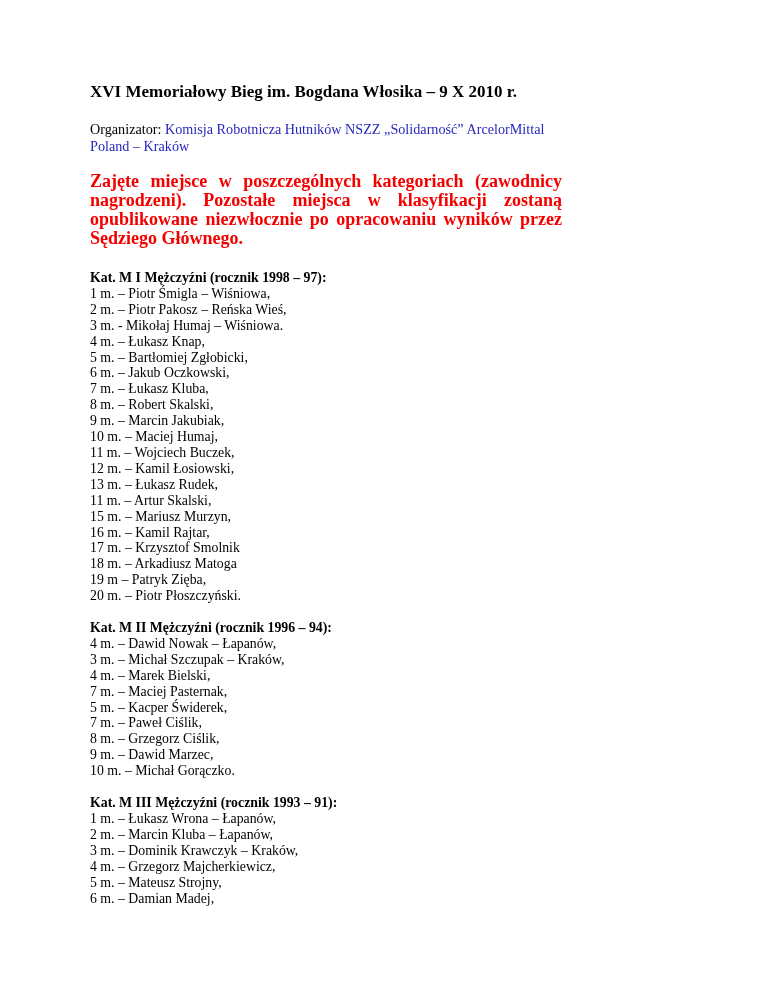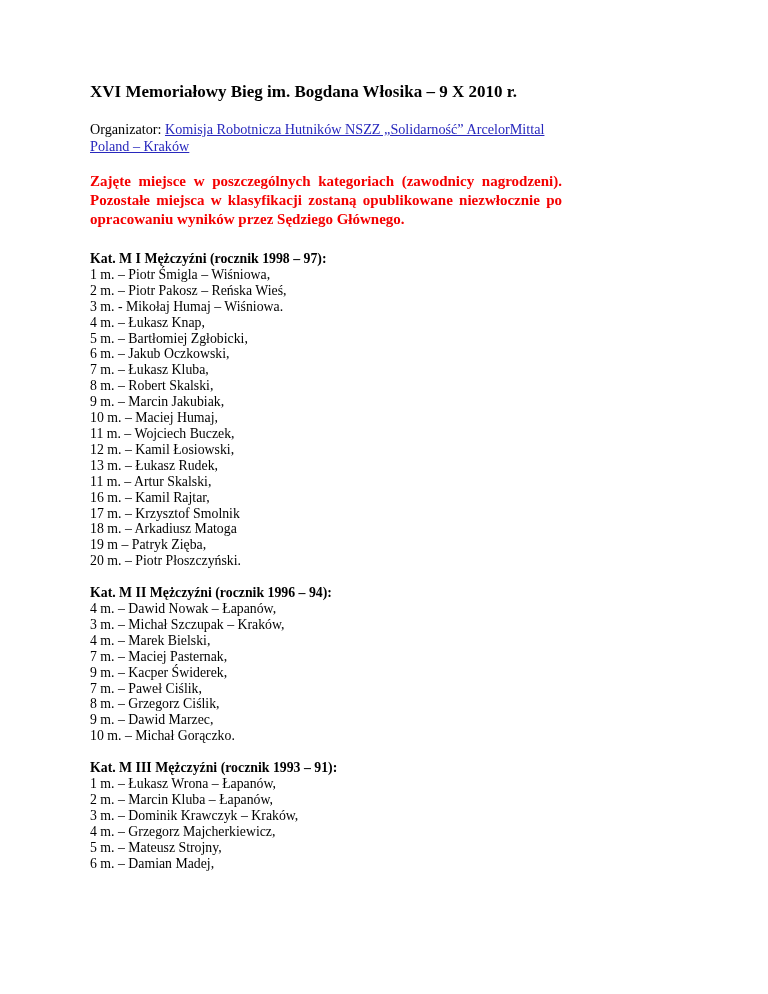--- a/index.html
+++ b/index.html
@@ -20,26 +20,25 @@
     margin: 0 0 19px 0;
     line-height: 20px;
   }
   .organizer {
     font-size: 14.2px;
     line-height: 17px;
     margin: 0 0 17px 0;
   }
   .organizer .org-link {
     color: var(--organizer-link-blue, #2828bd);
-    text-decoration: underline;
   }
   .notice {
     color: var(--notice-red, #f40000);
     font-weight: bold;
-    font-size: 15px;
+    font-size: 18px;
     line-height: 19px;
     text-align: justify;
     margin: 0 0 22px 0;
   }
   .category { margin: 0 0 16px 0; }
   .category-heading {
     font-weight: bold;
     font-size: 13.8px;
     line-height: 15.9px;
   }
@@ -70,36 +69,37 @@
           <div class="result-line">5 m. – Bartłomiej Zgłobicki,</div>
           <div class="result-line">6 m. – Jakub Oczkowski,</div>
           <div class="result-line">7 m. – Łukasz Kluba,</div>
           <div class="result-line">8 m. – Robert Skalski,</div>
           <div class="result-line">9 m. – Marcin Jakubiak,</div>
           <div class="result-line">10 m. – Maciej Humaj,</div>
           <div class="result-line">11 m. – Wojciech Buczek,</div>
           <div class="result-line">12 m. – Kamil Łosiowski,</div>
           <div class="result-line">13 m. – Łukasz Rudek,</div>
           <div class="result-line">11 m. – Artur Skalski,</div>
+          <div class="result-line">15 m. – Mariusz Murzyn,</div>
           <div class="result-line">16 m. – Kamil Rajtar,</div>
           <div class="result-line">17 m. – Krzysztof Smolnik</div>
           <div class="result-line">18 m. – Arkadiusz Matoga</div>
           <div class="result-line">19 m – Patryk Zięba,</div>
           <div class="result-line">20 m. – Piotr Płoszczyński.</div>
         </div>
   </div>
 
   <div class="category">
     <div class="category-heading">Kat. M II Mężczyźni (rocznik 1996 – 94):</div>
     <div class="category-results">
           <div class="result-line">4 m. – Dawid Nowak – Łapanów,</div>
           <div class="result-line">3 m. – Michał Szczupak – Kraków,</div>
           <div class="result-line">4 m. – Marek Bielski,</div>
           <div class="result-line">7 m. – Maciej Pasternak,</div>
-          <div class="result-line">9 m. – Kacper Świderek,</div>
+          <div class="result-line">5 m. – Kacper Świderek,</div>
           <div class="result-line">7 m. – Paweł Ciślik,</div>
           <div class="result-line">8 m. – Grzegorz Ciślik,</div>
           <div class="result-line">9 m. – Dawid Marzec,</div>
           <div class="result-line">10 m. – Michał Gorączko.</div>
         </div>
   </div>
 
   <div class="category">
     <div class="category-heading">Kat. M III Mężczyźni (rocznik 1993 – 91):</div>
     <div class="category-results">

